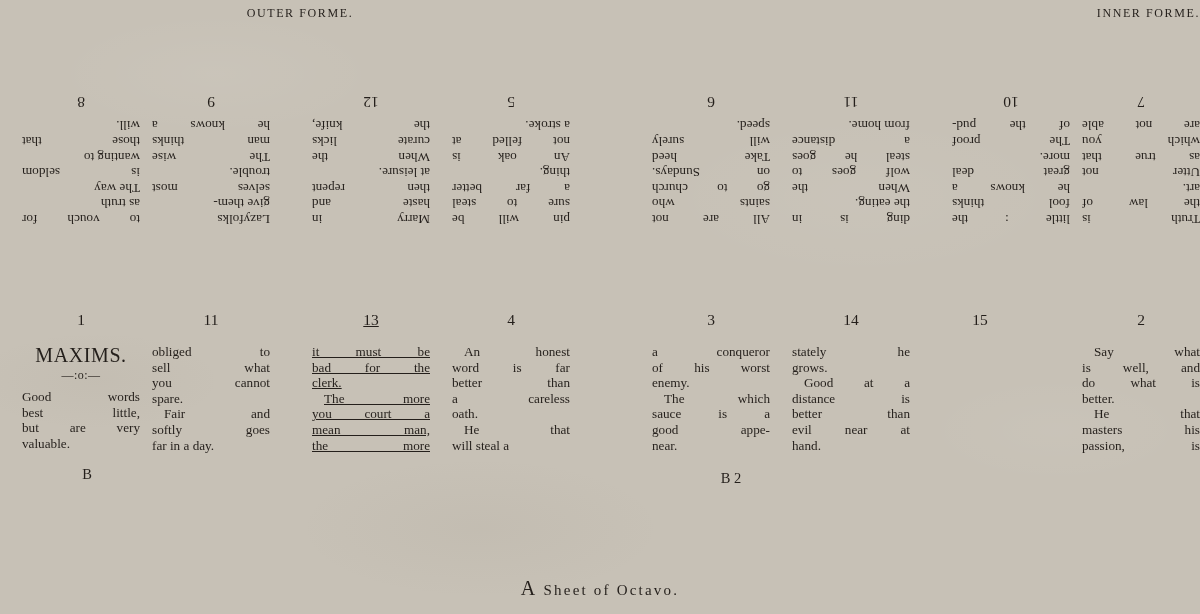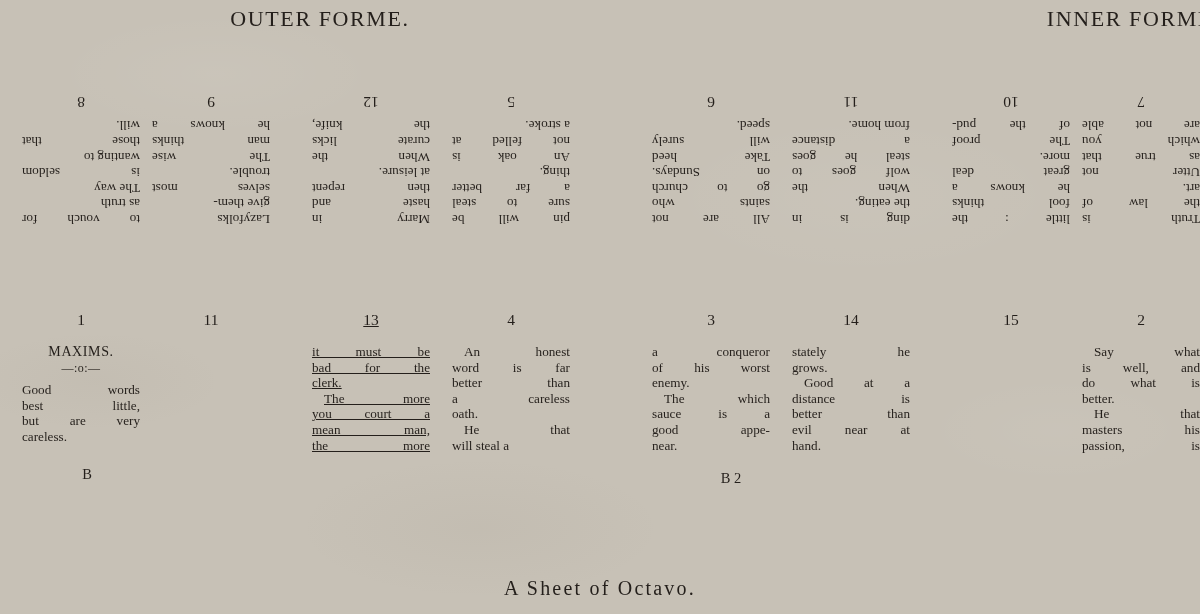--- a/index.html
+++ b/index.html
@@ -26,43 +26,42 @@
       radial-gradient(ellipse 240px 90px at 18% 12%, rgba(255,255,255,0.05), rgba(255,255,255,0) 70%),
       radial-gradient(ellipse 300px 120px at 72% 32%, rgba(255,255,255,0.045), rgba(255,255,255,0) 70%),
       radial-gradient(ellipse 260px 100px at 40% 86%, rgba(120,110,95,0.05), rgba(0,0,0,0) 70%),
       radial-gradient(ellipse 200px 80px at 88% 70%, rgba(255,255,255,0.04), rgba(255,255,255,0) 70%),
       radial-gradient(ellipse 180px 70px at 8%  62%, rgba(120,110,95,0.045), rgba(0,0,0,0) 70%);
   }
 
   .forme-heading {
     position: absolute;
     top: 6px;
-    font-size: 22px;
+    font-size: 12px;
     letter-spacing: 1.6px;
     font-variant: small-caps;
     text-transform: uppercase;
     font-weight: normal;
     white-space: nowrap;
-    margin-left: 20px;
   }
   .forme-heading.outer { left: 0; width: 600px; text-align: center; }
   .forme-heading.inner { left: 600px; width: 600px; text-align: right; }
 
   .sheet-caption {
     position: absolute;
     left: 0;
     width: 1200px;
     bottom: 14px;
     text-align: center;
     font-size: 20px;
     letter-spacing: 2.2px;
     white-space: nowrap;
   }
   .sheet-caption .cap-first { font-size: 20px; }
-  .sheet-caption .cap-rest  { font-size: 20px; }
+  .sheet-caption .cap-rest  { font-size: 15px; }
 
   
   .forme-row {
     position: absolute;
     left: 0;
     width: 1200px;
   }
   .forme-row.top    { top: 90px;  height: 160px; }
   .forme-row.bottom { top: 312px; height: 190px; }
 
@@ -92,21 +91,21 @@
     text-align-last: justify;
   }
 
   
   .forme-row.top .page-cell .page-body { margin-bottom: 8px; }
   
   .forme-row.bottom .page-cell .page-number { margin-bottom: 12px; }
 
   .page-title {
     text-align: center;
-    font-size: 14px;
+    font-size: 20px;
     letter-spacing: 0.6px;
     margin: 0 0 1px 0;
   }
   .page-rule {
     text-align: center;
     font-size: 12px;
     letter-spacing: 0.5px;
     margin: 0 0 6px 0;
   }
 
@@ -226,25 +225,34 @@
   </div>
 <div class="forme-row bottom" id="bottom-row">
     <div class="page-cell" style="left: 22px;">
       <div class="page-number">1</div>
       <div class="page-title">MAXIMS.</div>
       <div class="page-rule">—:o:—</div>
       <div class="page-body">
         <p class="last-line-justify">Good words</p>
         <p class="last-line-justify">best little,</p>
         <p class="last-line-justify">but are very</p>
-        <p>careless.</p>
+        <p>valuable.</p>
       </div>
     </div>
     <div class="page-cell" style="left: 152px;">
       <div class="page-number">11</div>
+      <div class="page-body">
+        <p class="last-line-justify">obliged to</p>
+        <p class="last-line-justify">sell what</p>
+        <p class="last-line-justify">you cannot</p>
+        <p>spare.</p>
+        <p class="last-line-justify indent">Fair and</p>
+        <p class="last-line-justify">softly goes</p>
+        <p>far in a day.</p>
+      </div>
     </div>
     <div class="page-cell" style="left: 312px; text-decoration: underline;">
       <div class="page-number">13</div>
       <div class="page-body">
         <p class="last-line-justify">it must be</p>
         <p class="last-line-justify">bad for the</p>
         <p>clerk.</p>
         <p class="last-line-justify indent">The more</p>
         <p class="last-line-justify">you court a</p>
         <p class="last-line-justify">mean man,</p>
@@ -280,21 +288,21 @@
       <div class="page-body">
         <p class="last-line-justify">stately he</p>
         <p>grows.</p>
         <p class="last-line-justify indent">Good at a</p>
         <p class="last-line-justify">distance is</p>
         <p class="last-line-justify">better than</p>
         <p class="last-line-justify">evil near at</p>
         <p>hand.</p>
       </div>
     </div>
-    <div class="page-cell" style="left: 952px;">
+    <div class="page-cell" style="left: 921px;">
       <div class="page-number">15</div>
     </div>
     <div class="page-cell" style="left: 1082px;">
       <div class="page-number">2</div>
       <div class="page-body">
         <p class="last-line-justify indent">Say what</p>
         <p class="last-line-justify">is well, and</p>
         <p class="last-line-justify">do what is</p>
         <p>better.</p>
         <p class="last-line-justify indent">He that</p>

